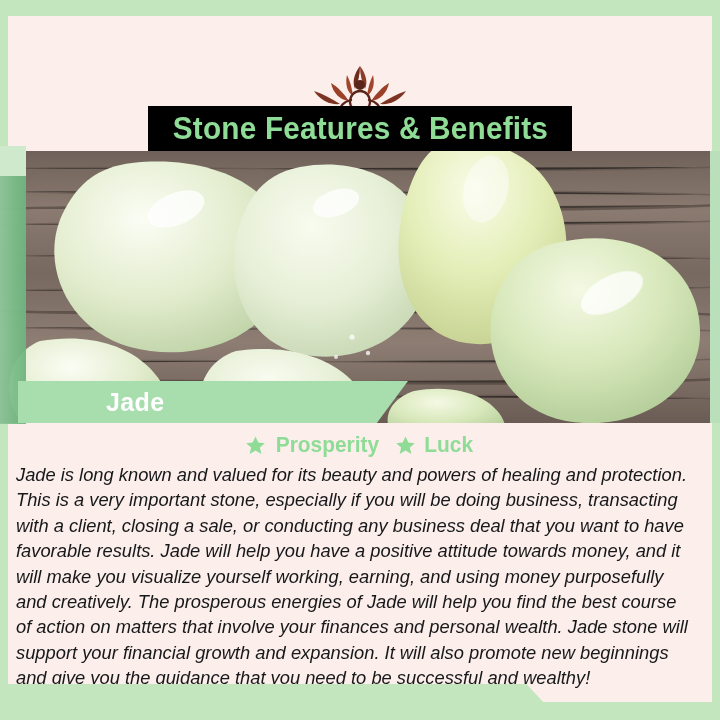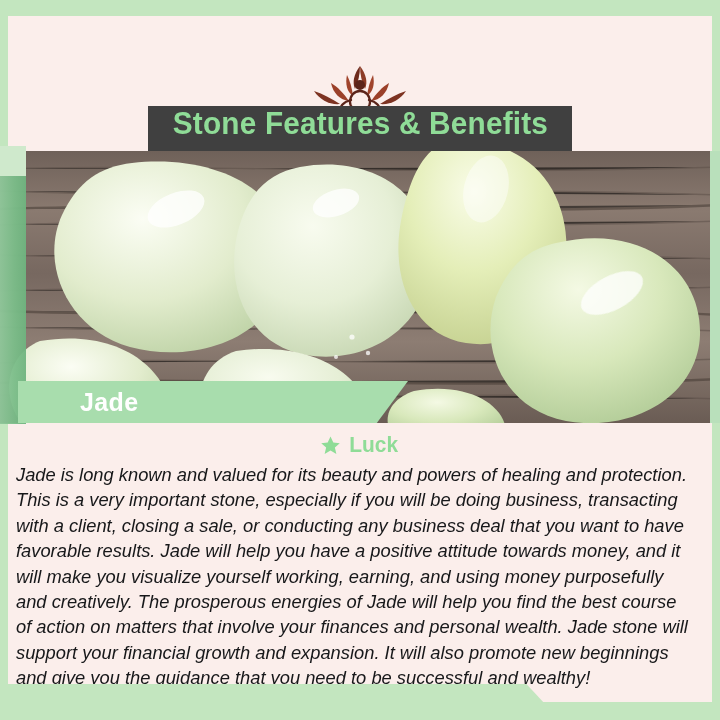--- a/index.html
+++ b/index.html
@@ -34,22 +34,22 @@
     font-family:"Liberation Serif", serif;
     font-size:14.5px;
     letter-spacing:2.6px;
     color:#4a2b22;
     font-weight:400;
   }
 
   
   .title-band {
     position:absolute; left:148px; top:106px; width:424px; height:45px;
-    background:#404040;
-    display:flex; justify-content:center;
+    background:#000000;
+    display:flex; align-items:center; justify-content:center;
   }
   .title-text {
     font-family:"Liberation Sans Narrow","Liberation Sans",sans-serif;
     font-weight:bold;
     font-size:31px;
     color:#8fdc97;
     letter-spacing:.2px;
     transform:scaleX(.96);
     white-space:nowrap;
   }
@@ -80,21 +80,21 @@
   }
 
   
   .jade-ribbon {
     position:absolute; left:18px; top:381px; width:390px; height:42px;
     background:#a8ddad;
     clip-path: polygon(0 0, 100% 0, 92% 100%, 0 100%);
     display:flex; align-items:center;
   }
   .jade-label {
-    margin-left:62px;
+    margin-left:88px;
     color:#ffffff;
     font-weight:bold;
     font-size:25px;
     letter-spacing:.4px;
   }
 
   
   .benefits {
     position:absolute; left:0; top:430px; width:720px; height:30px;
     display:flex; align-items:center; justify-content:center;
@@ -252,20 +252,26 @@
 
   <div class="jade-ribbon">
     <span class="jade-label">Jade</span>
   </div>
 
   <div class="benefits">
     <div class="benefit">
       <svg class="star" viewBox="0 0 24 24">
         <polygon points="12,1.6 15.2,8.6 22.6,9.3 17,14.2 18.7,21.6 12,17.7 5.3,21.6 7,14.2 1.4,9.3 8.8,8.6"></polygon>
       </svg>
+      <span class="benefit-label">Prosperity</span>
+    </div>
+    <div class="benefit">
+      <svg class="star" viewBox="0 0 24 24">
+        <polygon points="12,1.6 15.2,8.6 22.6,9.3 17,14.2 18.7,21.6 12,17.7 5.3,21.6 7,14.2 1.4,9.3 8.8,8.6"></polygon>
+      </svg>
       <span class="benefit-label">Luck</span>
     </div>
   </div>
 
   <div class="body-wrap">
     <p class="body-text">Jade is long known and valued for its beauty and powers of healing and protection. This is a very important stone, especially if you will be doing business, transacting with a client, closing a sale, or conducting any business deal that you want to have favorable results. Jade will help you have a positive attitude towards money, and it will make you visualize yourself working, earning, and using money purposefully and creatively. The prosperous energies of Jade will help you find the best course of action on matters that involve your finances and personal wealth. Jade stone will support your financial growth and expansion. It will also promote new beginnings and give you the guidance that you need to be successful and wealthy!</p>
   </div>
 
   <div class="bottom-band"></div>
   <div class="bottom-strip"></div>

